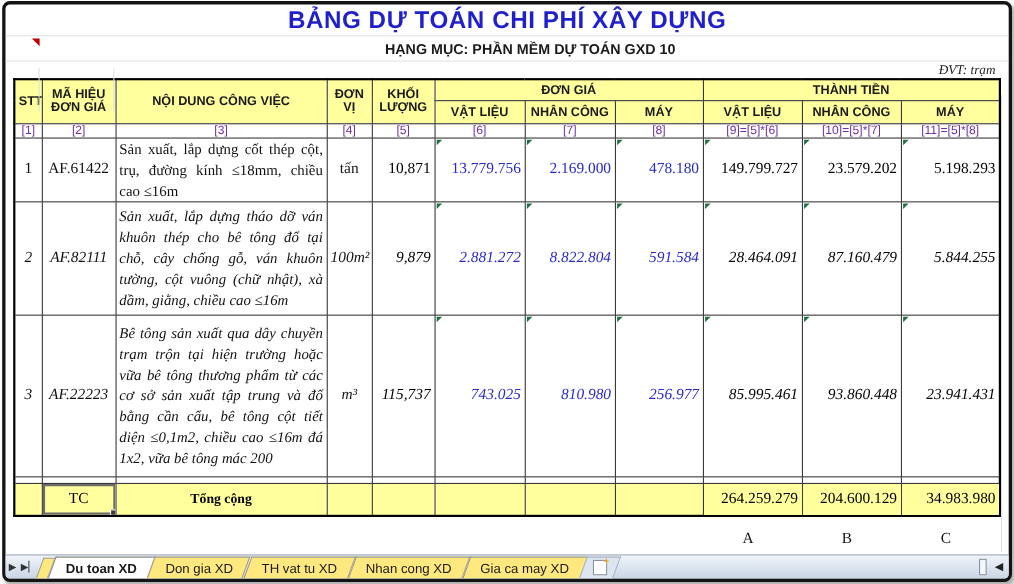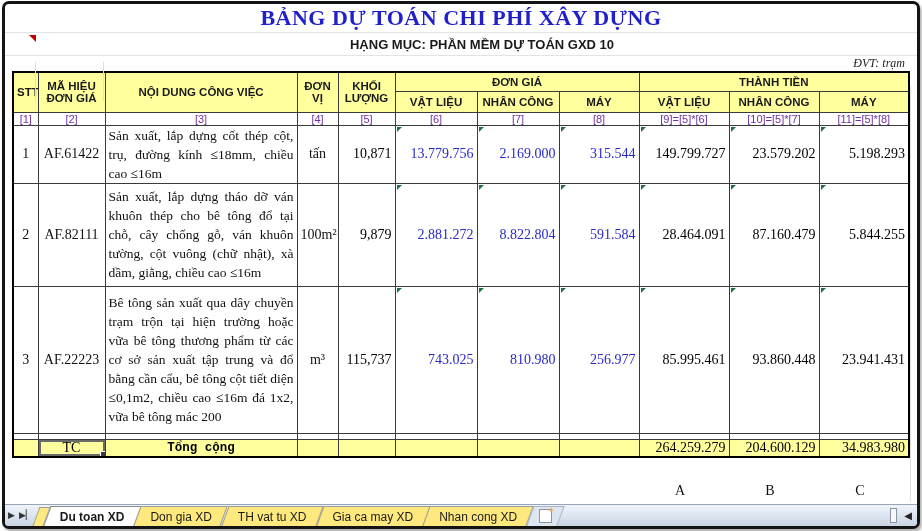--- a/index.html
+++ b/index.html
@@ -3,21 +3,21 @@
 <meta charset="utf-8">
 <style>
   html,body{margin:0;padding:0;background:#fff;}
   .stage{position:relative;width:922px;height:531px;font-family:"Liberation Sans","DejaVu Sans",sans-serif;}
   .frame{position:absolute;left:2px;top:1px;width:912px;height:522px;background:#fff;
          border:3px solid #141414;border-radius:7px;overflow:hidden;
          box-shadow:2px 3px 3px rgba(0,0,0,.30);}
   
   .trow{position:relative;width:100%;box-sizing:border-box;border-bottom:1px solid #e3e3e3;
         display:flex;align-items:center;justify-content:center;}
-  .t1{height:29px;font-family:Liberation Serif, serif;
+  .t1{height:29px;font-family:Liberation Sans, sans-serif;
       font-size:22px;font-weight:bold;color:#1f1fcb;letter-spacing:.5px;}
   .t2{height:25px;font-size:13px;font-weight:bold;color:#1a1a1a;}
   .t3{height:23px;font-size:13px;font-weight:bold;color:#1a1a1a;padding-left:42px;}
   .dvt-row{height:15px;display:flex;justify-content:flex-end;align-items:center;padding-right:12px;
            font-family:"Liberation Serif","DejaVu Serif",serif;font-style:italic;font-size:12px;color:#222;}
   .comment-mark{position:absolute;left:24px;top:31px;width:0;height:0;
                 border-top:7px solid #c00000;border-left:7px solid transparent;}
   .faint-v{position:absolute;width:1px;background:#e0e0e0;}
   
   table.main{border-collapse:collapse;table-layout:fixed;width:896px;margin-left:7px;
@@ -26,28 +26,28 @@
   th.h{background:#ffff9e;font-size:11.5px;font-weight:bold;color:#1a1a1a;text-align:center;padding:1px 2px;}
   td.idx{background:#fff;color:#7030a0;font-size:11px;text-align:center;height:13px;padding:0;}
   td.c{font-family:"Liberation Serif","DejaVu Serif",serif;font-size:14px;color:#111;text-align:center;vertical-align:middle;}
   td.desc{font-family:"Liberation Serif","DejaVu Serif",serif;font-size:13.5px;color:#111;
           text-align:justify;vertical-align:middle;line-height:19px;padding:2px 5px;margin-top:43px;}
   td.num{font-family:"Liberation Serif","DejaVu Serif",serif;font-size:14px;text-align:right;
          vertical-align:middle;padding-right:5px;position:relative;}
   td.blue{color:#2929c8;}
   .tri{position:absolute;left:1px;top:1px;width:0;height:0;
        border-top:5px solid #1e7145;border-right:5px solid transparent;}
-  tr.dot td{border-top:1px dotted #808080;}
+  tr.dot td{border-top:1px dotted #808080;font-style:italic;}
   tr.gap td{height:6px;padding:0;}
-  tr.total td{background:#ffff9e;height:18px;}
+  tr.total td{background:#ffff9e;height:30px;}
   td.tc-cell{position:relative;font-family:"Liberation Serif","DejaVu Serif",serif;font-size:14px;
              text-align:center;box-shadow:inset 0 0 0 2px #6b6b6b;}
   .fill-handle{position:absolute;right:-1px;bottom:-1px;width:4px;height:4px;background:#3c3c3c;border:1px solid #fff;}
   td.sum{font-weight:normal;}
-  .tong{font-family:Liberation Mono, monospace;font-size:12.5px;font-weight:bold;text-align:center;}
+  .tong{font-family:Liberation Serif, serif;font-size:12.5px;font-weight:bold;text-align:center;}
   
   .abc{position:absolute;top:0;left:0;}
   .abc span{position:absolute;width:90px;text-align:center;
             font-family:"Liberation Serif","DejaVu Serif",serif;font-size:14px;color:#111;}
   
   .tabbar{position:absolute;left:0;bottom:0;width:100%;height:21px;
           background:linear-gradient(#f0f4fa,#c9d5e6);border-top:1px solid #98a5b8;
           display:flex;align-items:stretch;font-size:12px;}
   .navbtns{display:flex;align-items:center;padding:0 3px;gap:4px;}
   .navbtn{font-size:9px;color:#333;cursor:default;line-height:1;}
@@ -130,21 +130,21 @@
    </tr>
 
    <tr style="height:55px">
     <td class="c">1</td>
     <td class="c">AF.61422</td>
     <td class="desc">Sản xuất, lắp dựng cốt thép cột, trụ, đường kính ≤18mm, chiều cao ≤16m</td>
     <td class="c">tấn</td>
     <td class="num">10,871</td>
     <td class="num blue"><span class="tri"></span><span>13.779.756</span></td>
     <td class="num blue"><span class="tri"></span><span>2.169.000</span></td>
-    <td class="num blue"><span class="tri"></span><span>315.544</span></td>
+    <td class="num blue"><span class="tri"></span><span>478.180</span></td>
     <td class="num"><span class="tri"></span><span>149.799.727</span></td>
     <td class="num"><span class="tri"></span><span>23.579.202</span></td>
     <td class="num"><span class="tri"></span><span>5.198.293</span></td>
    </tr>
 
    <tr class="dot" style="height:103px">
     <td class="c">2</td>
     <td class="c">AF.82111</td>
     <td class="desc">Sản xuất, lắp dựng tháo dỡ ván khuôn thép cho bê tông đổ tại chỗ, cây chống gỗ, ván khuôn tường, cột vuông (chữ nhật), xà dầm, giằng, chiều cao ≤16m</td>
     <td class="c">100m²</td>
@@ -220,25 +220,25 @@
    <div class="tab">
     <span class="bg"></span>
     <span class="lbl">Don gia XD</span>
    </div>
    <div class="tab">
     <span class="bg"></span>
     <span class="lbl">TH vat tu XD</span>
    </div>
    <div class="tab">
     <span class="bg"></span>
+    <span class="lbl">Nhan cong XD</span>
+   </div>
+   <div class="tab">
+    <span class="bg"></span>
     <span class="lbl">Gia ca may XD</span>
-   </div>
-   <div class="tab">
-    <span class="bg"></span>
-    <span class="lbl">Nhan cong XD</span>
    </div>
    <div class="instab">
     <span class="bg"></span>
     <span class="sheet-ico">
             <span class="star"></span>
           </span>
    </div>
    <div class="tab-spring"></div>
    <span class="split-handle"></span>
    <span class="scroll-left">◀</span>

